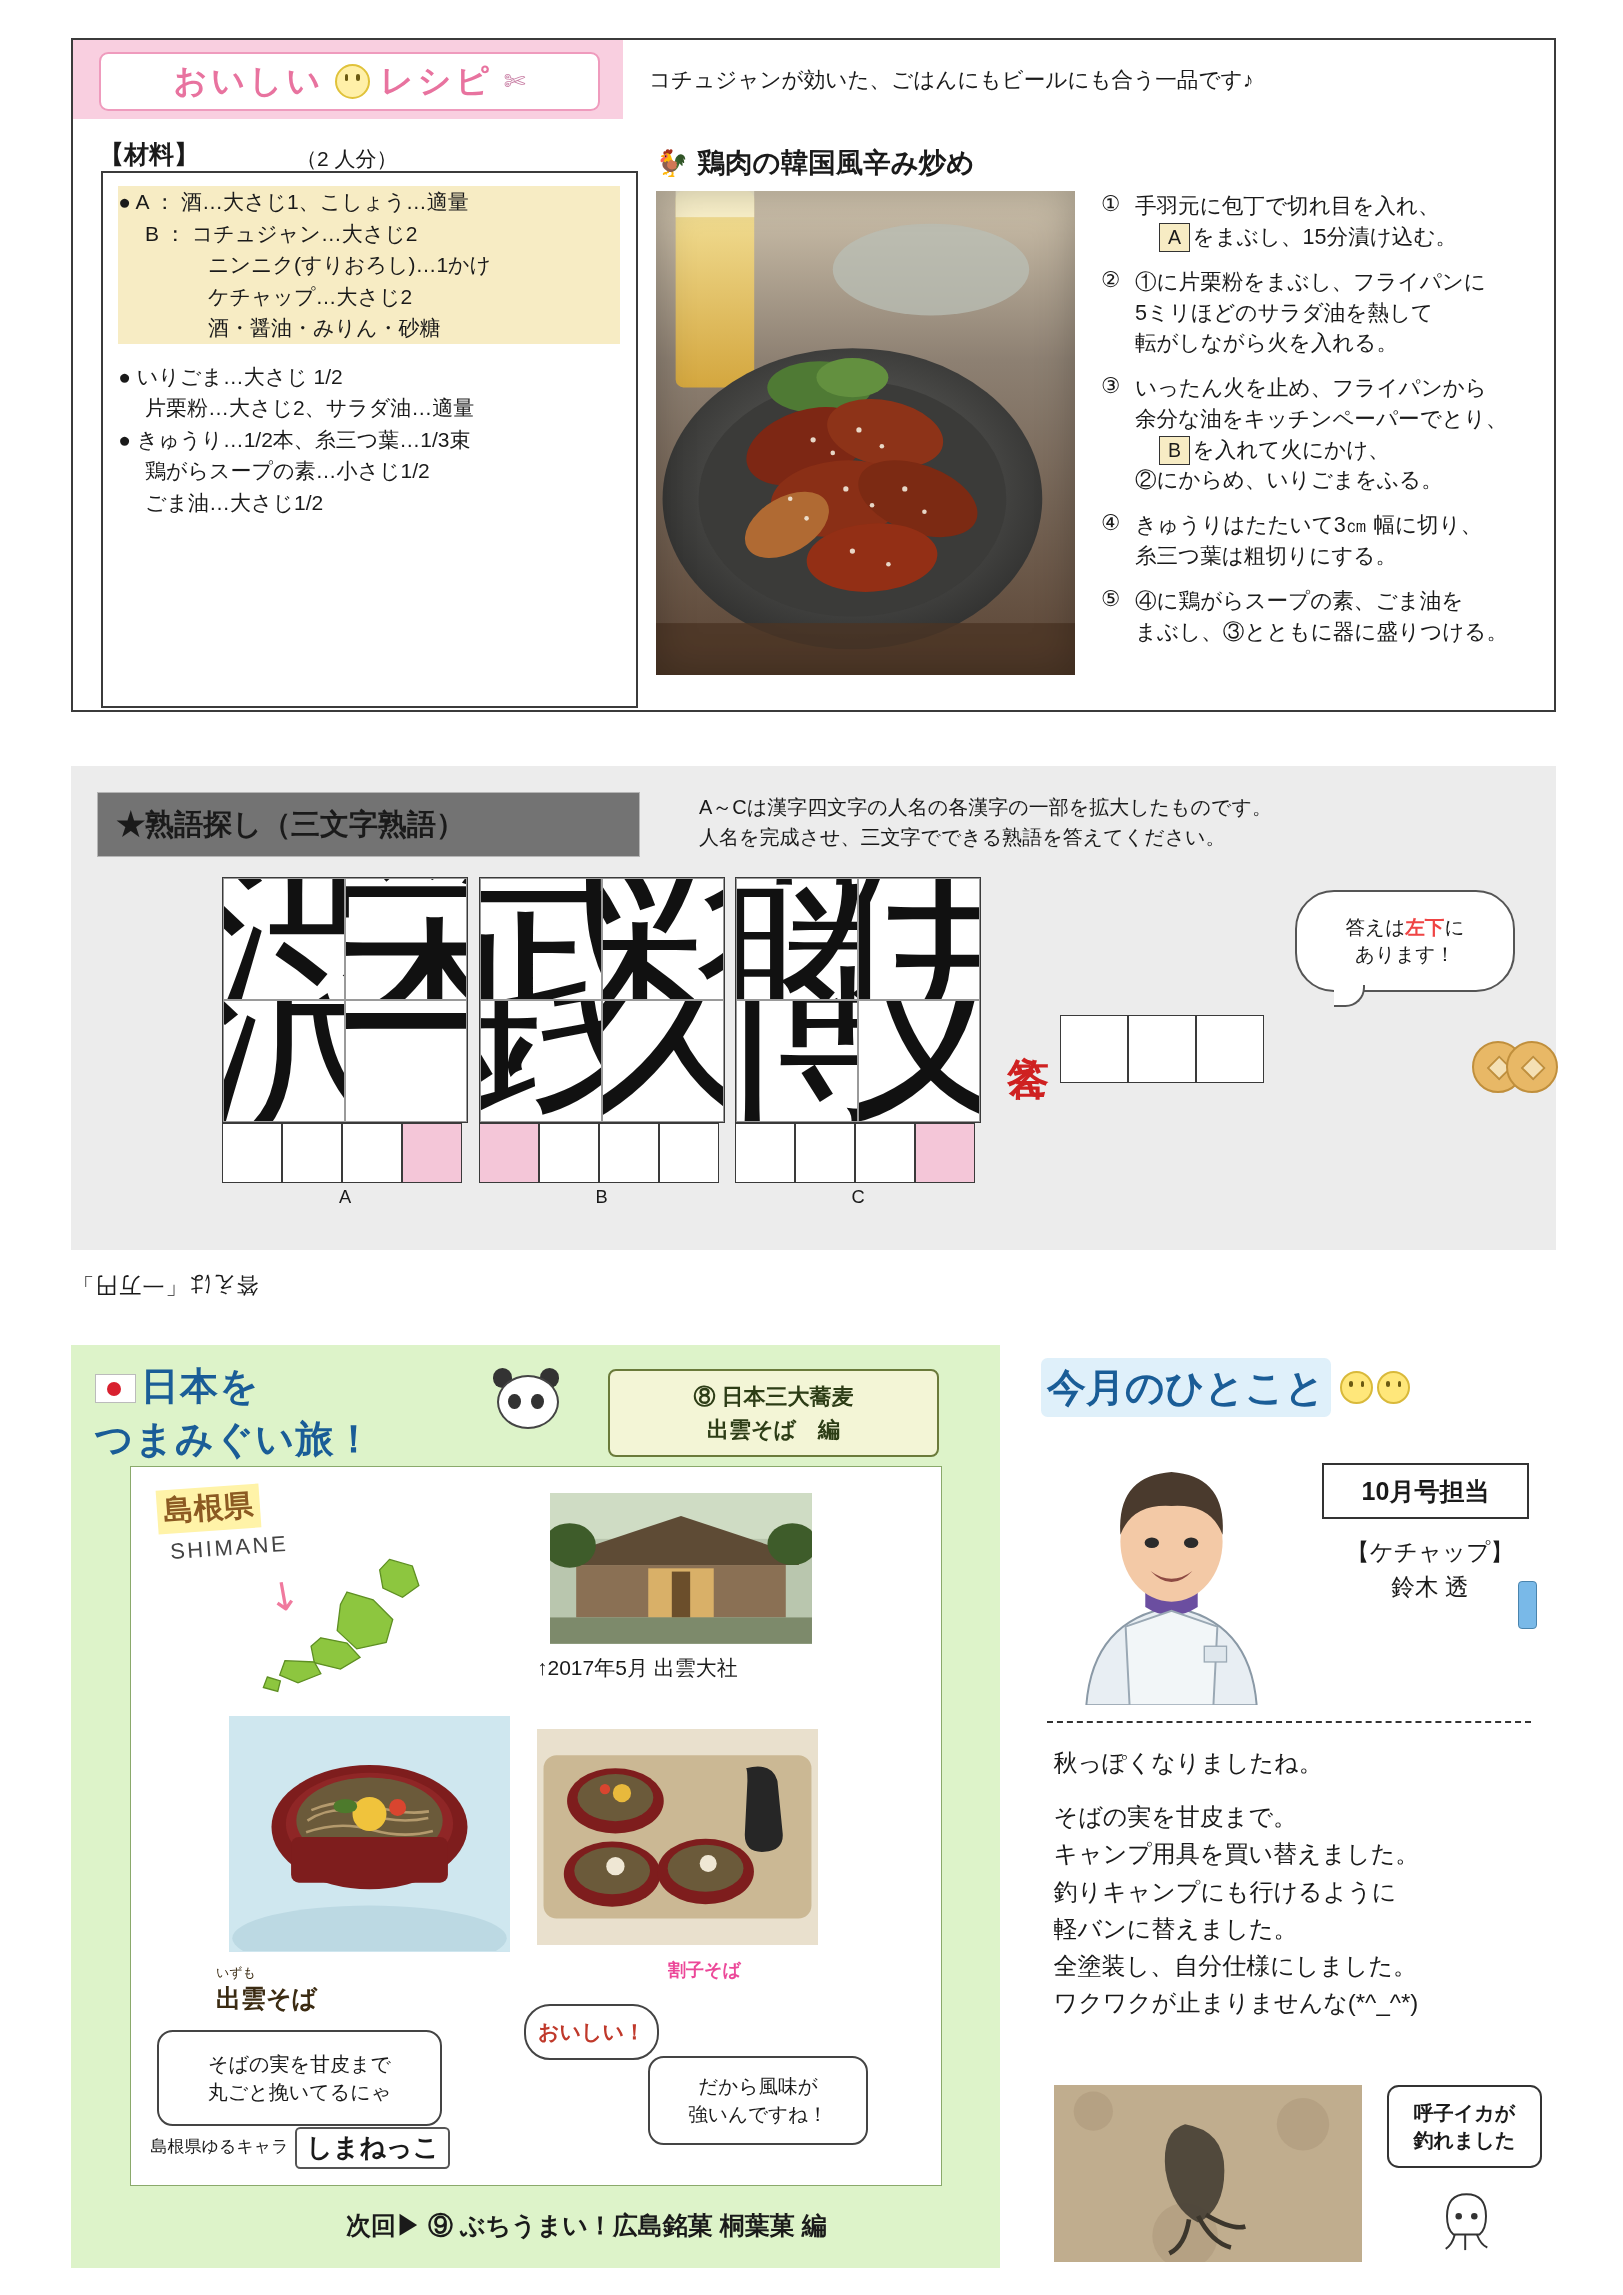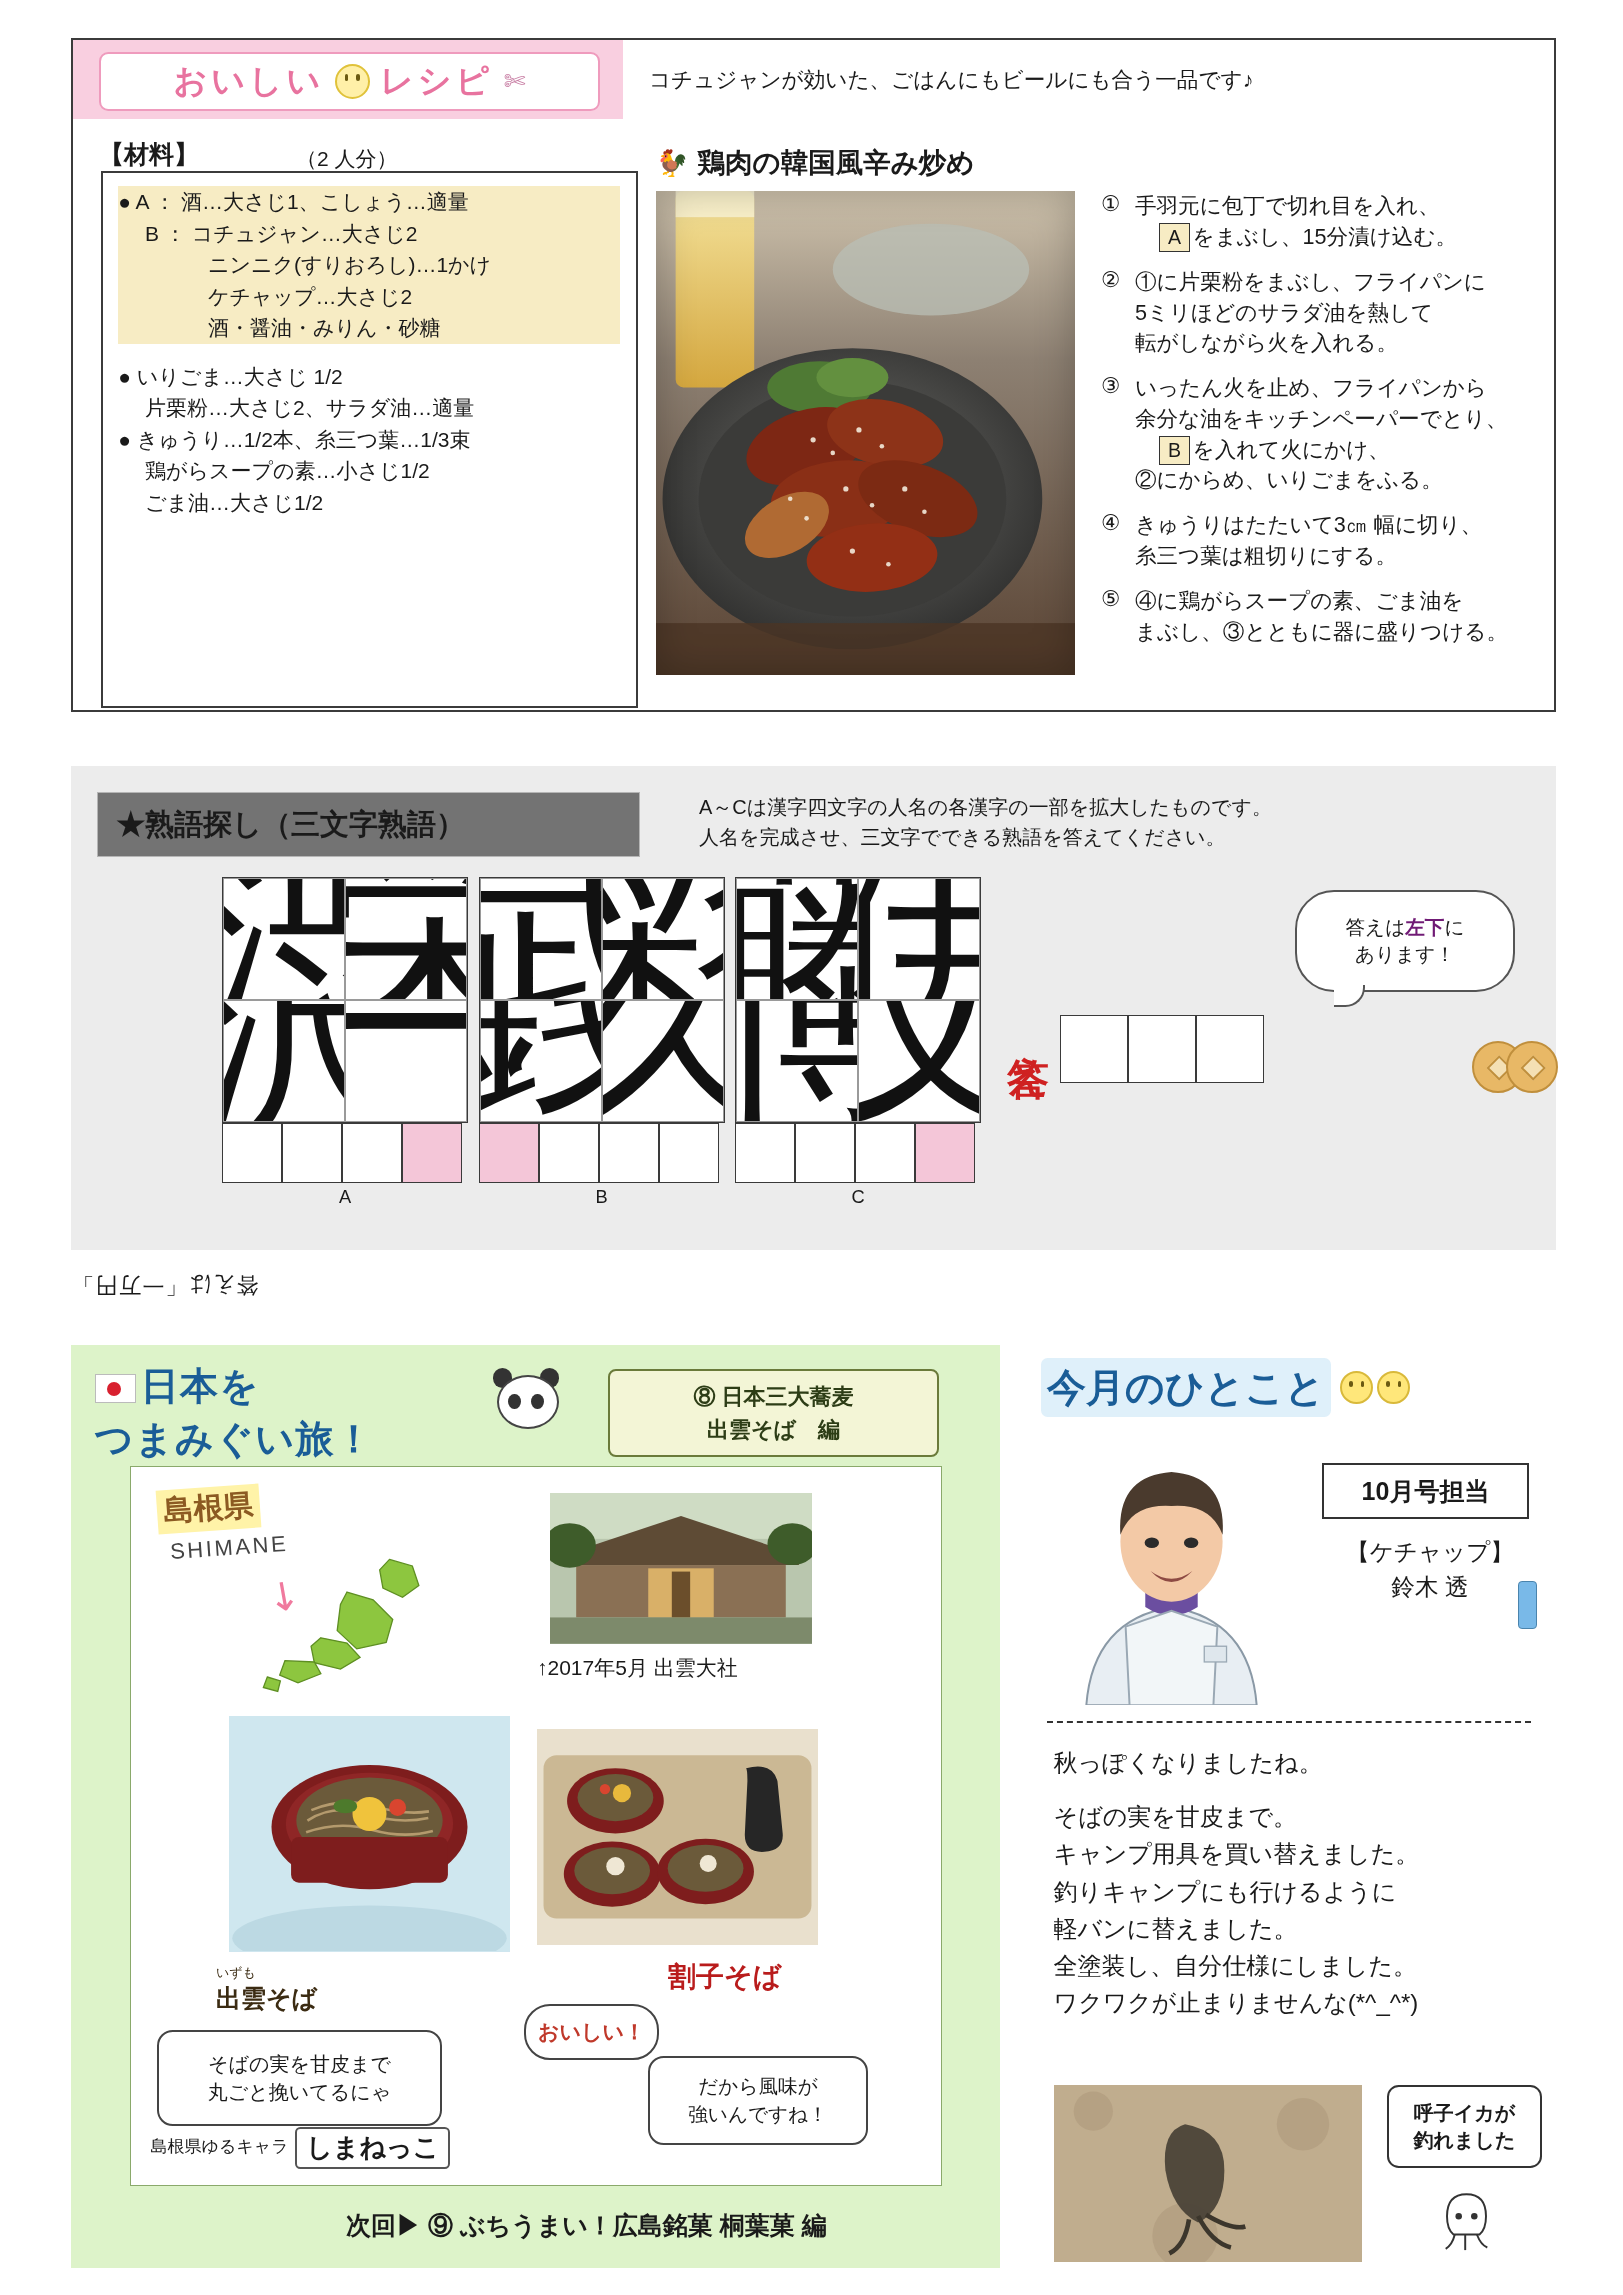--- a/index.html
+++ b/index.html
@@ -140,21 +140,21 @@
   .answer-cells { display:flex; }
   .answer-cells .acell {
     width:68px; height:68px; border:1.3px solid #3a3a3a; box-sizing:border-box; background:#fff;
   }
   .bubble {
     position:absolute; left:1224px; top:124px; width:216px; height:98px;
     background:#fff; border:2px solid #555; border-radius:39px;
     display:flex; align-items:center; justify-content:center; text-align:center;
     font-size:19.6px; line-height:1.4;
   }
-  .bubble b { color:#701a75; }
+  .bubble b { color:#ef4444; }
   .bubble::after {
     content:""; position:absolute; left:37px; bottom:-17px;
     width:29px; height:19.6px; background:#fff;
     border-right:2px solid #555; border-bottom:2px solid #555;
     border-radius:0 0 19.6px 0;
   }
   .coins { position:absolute; left:1401px; top:275px; }
   .coin {
     width:48px; height:48px; border-radius:50%;
     background:#e8b866; border:2.6px solid #c08f3c; position:absolute;
@@ -244,21 +244,21 @@
   }
   .soba-photo-b {
     position:absolute; left:406px; top:262px; width:281px; height:216px;
     background:#e8dfce; overflow:hidden;
   }
   .soba-label-1 {
     position:absolute; left:85px; top:497px; font-size:25px; font-weight:bold; color:#3b2b12;
   }
   .soba-label-1 small { display:block; font-size:13px; font-weight:normal; }
   .soba-label-2 {
-    position:absolute; left:537px; top:491px; font-size:28px; font-weight:bold; color:#b91c1c;
+    position:absolute; left:537px; top:491px; font-size:18px; font-weight:bold; color:#ec4899;
   }
   .bubble2 {
     position:absolute; left:26px; top:563px; width:281px; height:92px;
     background:#fff; border:2px solid #444; border-radius:15.7px;
     display:flex; align-items:center; justify-content:center; text-align:center;
     font-size:20px; line-height:1.4;
   }
   .bubble3 {
     position:absolute; left:517px; top:589px; width:216px; height:85px;
     background:#fff; border:2px solid #444; border-radius:15.7px;

